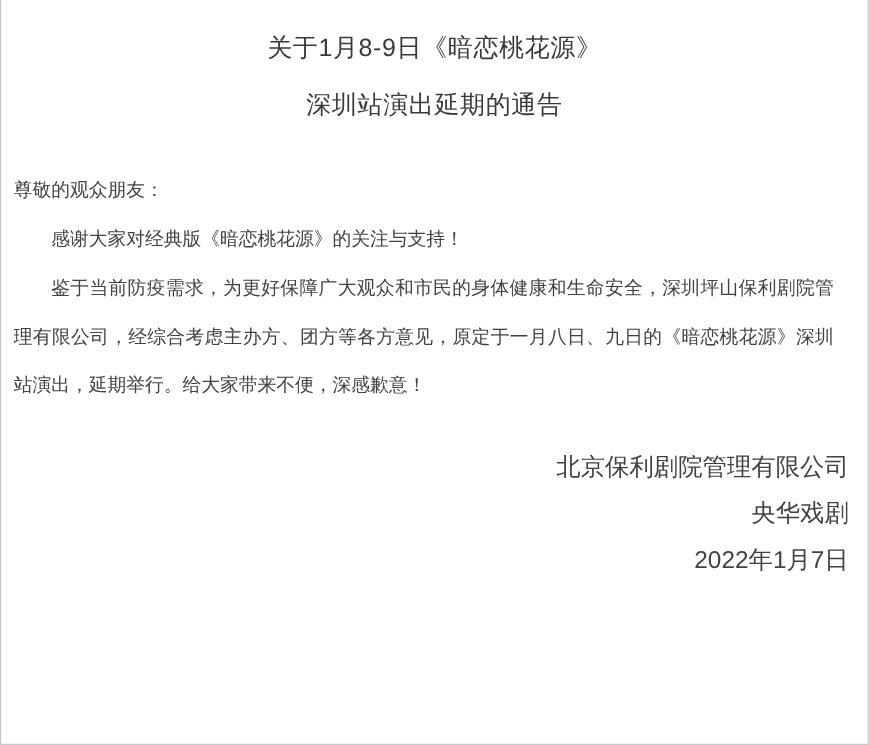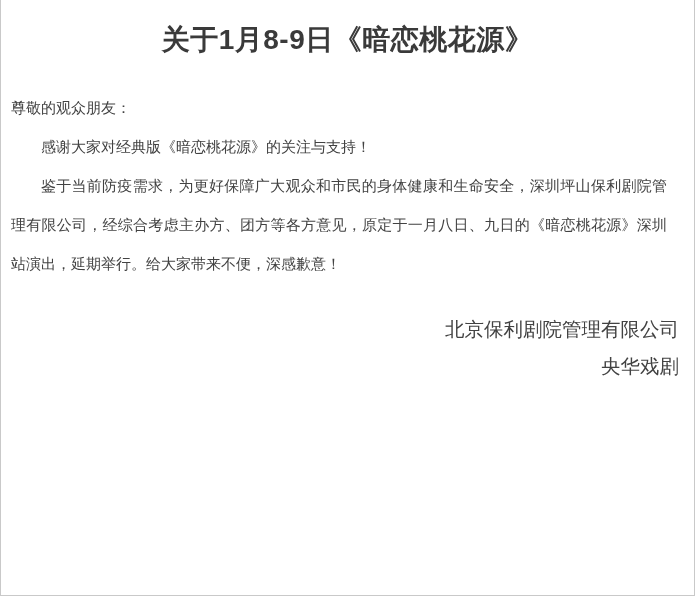--- a/index.html
+++ b/index.html
@@ -21,22 +21,22 @@
   .notice-page {
     width: 100%;
     height: 100%;
     box-sizing: border-box;
   }
   .title-block {
     padding-top: 17px;
     text-align: center;
   }
   .title-line {
-    font-size: 28px;
-    font-weight: 700;
+    font-size: 20px;
+    font-weight: 400;
     line-height: 45px;
     color: #3a3a3a;
     letter-spacing: 0.5px;
   }
   .content-block {
     margin-top: 26px;
     padding: 0 27px 0 10px;
     font-size: 15px;
     line-height: 39px;
     color: #424242;
@@ -64,26 +64,28 @@
     margin: 0;
   }
 </style>
 </head>
 <body>
 
 <div class="notice-page">
 
   <div class="title-block">
     <div class="title-line">关于1月8-9日《暗恋桃花源》</div>
+    <div class="title-line">深圳站演出延期的通告</div>
   </div>
 
   <div class="content-block">
     <p class="para">尊敬的观众朋友：</p>
     <p class="para indent">感谢大家对经典版《暗恋桃花源》的关注与支持！</p>
     <p class="para indent">鉴于当前防疫需求，为更好保障广大观众和市民的身体健康和生命安全，深圳坪山保利剧院管理有限公司，经综合考虑主办方、团方等各方意见，原定于一月八日、九日的《暗恋桃花源》深圳站演出，延期举行。给大家带来不便，深感歉意！</p>
   </div>
 
   <div class="signature-block">
     <p class="signature-line">北京保利剧院管理有限公司</p>
     <p class="signature-line">央华戏剧</p>
+    <p class="signature-line">2022年1月7日</p>
   </div>
 
 </div>
 
 </body></html>

